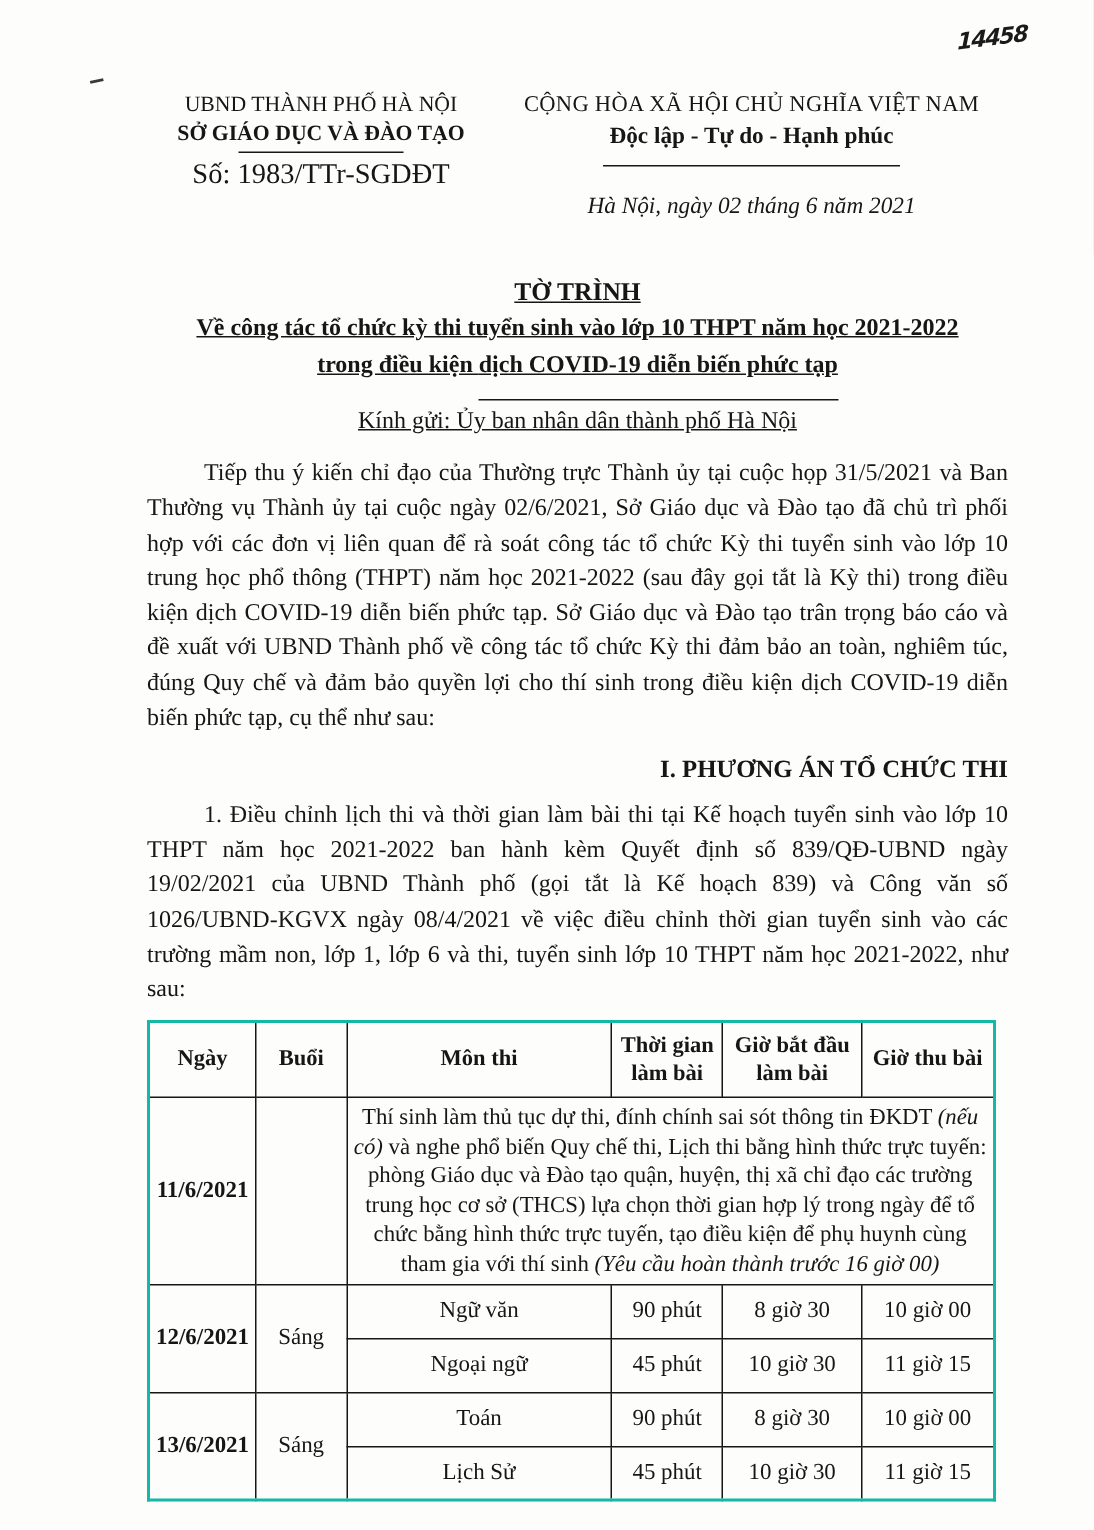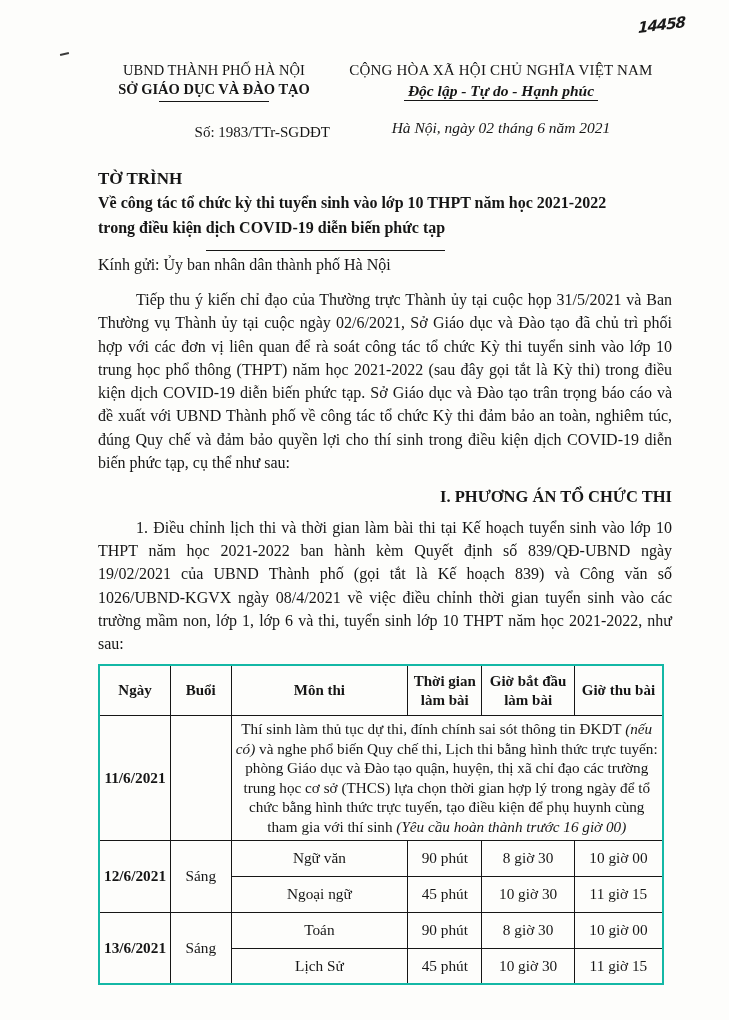--- a/index.html
+++ b/index.html
@@ -36,29 +36,29 @@
     transform: rotate(-12deg);
   }
   .content { padding: 62px 57px 0 98px; border-radius: 29px; }
 
   
   .doc-header { display: flex; }
   .org-block { width: 232px; text-align: center; flex: none; }
   .org-line1 { font-size: 14.5px; }
   .org-line2 { font-size: 14.5px; font-weight: bold; margin-top: 2px; }
   .org-underline { width: 110px; height: 0; border-bottom: 1.6px solid #161616; margin: 3px auto 0; }
-  .doc-number { font-size: 15px; margin-top: 22px; text-align: right; }
+  .doc-number { font-size: 19px; margin-top: 4px; }
   .national-block { flex: 1; text-align: center; }
   .nat-line1 { font-size: 15px; font-weight: normal; letter-spacing: .2px; }
   .nat-line2 { display: inline-block; font-size: 15.5px; font-weight: bold; margin-top: 3px;
-               border-bottom: 1.6px solid #161616; padding: 0 4px 0; font-style: italic; }
+               border-bottom: 1.6px solid #161616; padding: 0 4px 10px; }
   .place-date { font-size: 15.5px; font-style: italic; margin-top: 18px; }
 
   
-  .title-block { margin-top: 28px; }
+  .title-block { text-align: center; margin-top: 38px; text-decoration: underline; }
   .doc-title { font-size: 17px; font-weight: bold; }
   .doc-subtitle { font-size: 16px; font-weight: bold; line-height: 22px; margin-top: 3px; }
   .subtitle-underline { border-bottom: 1.6px solid #161616; padding-bottom: 14px; }
   .salutation { font-size: 16px; margin-top: 17px; }
 
   
   .body-text { margin-top: 14px; font-size: 16px; line-height: 23.3px; text-align: justify; }
   .body-text p { text-indent: 38px; margin-top: 7px; }
   .section-heading { font-size: 16.5px; font-weight: bold; margin: 11px 0 0 38px; text-align: right; }
 

